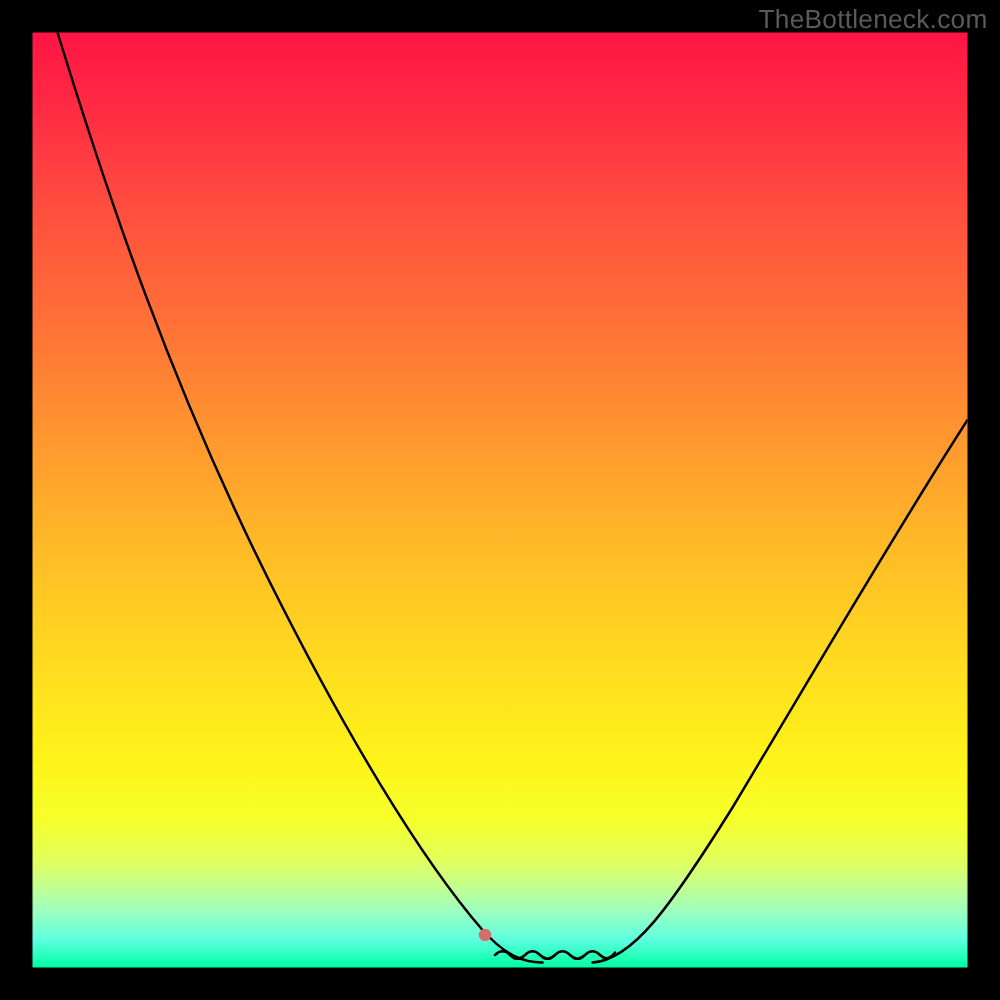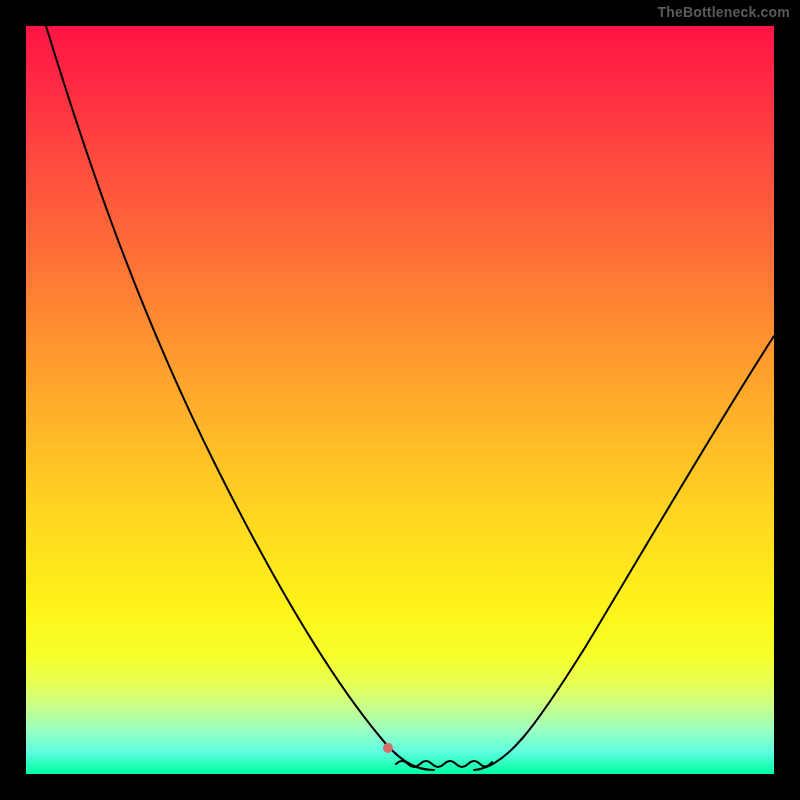--- a/index.html
+++ b/index.html
@@ -37,22 +37,22 @@
       #9cffc0 94%,
       #5effe0 97%,
       #00ffa2 100%
     );
   }
   .watermark {
     position: absolute;
     top: 4px;
     right: 10px;
     color: #5a5a5a;
-    font-size: 14px;
-    font-weight: 700;
+    font-size: 21px;
+    font-weight: 400;
     letter-spacing: 0.2px;
     z-index: 5;
   }
   svg.curve {
     position: absolute;
     left: 0; top: 0;
     width: 100%; height: 100%;
     z-index: 3;
   }
   .curve path {

